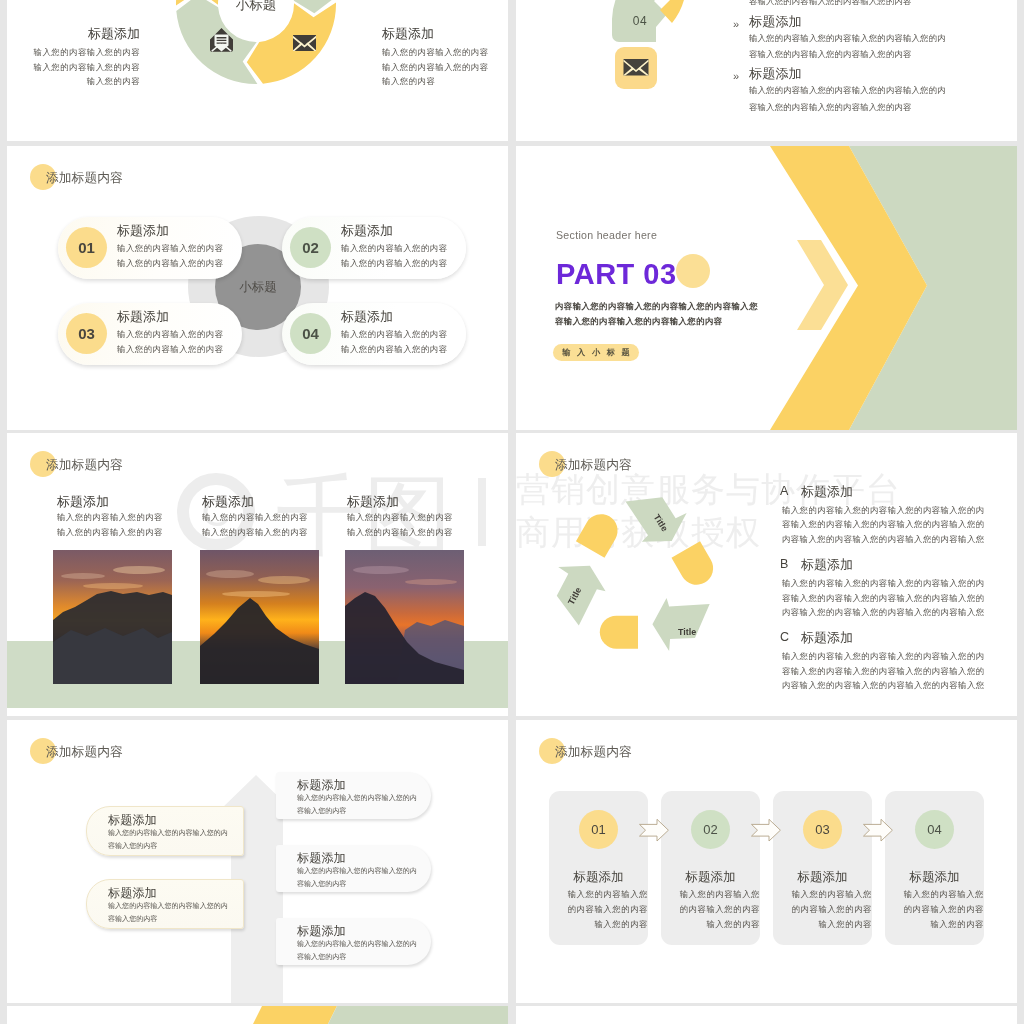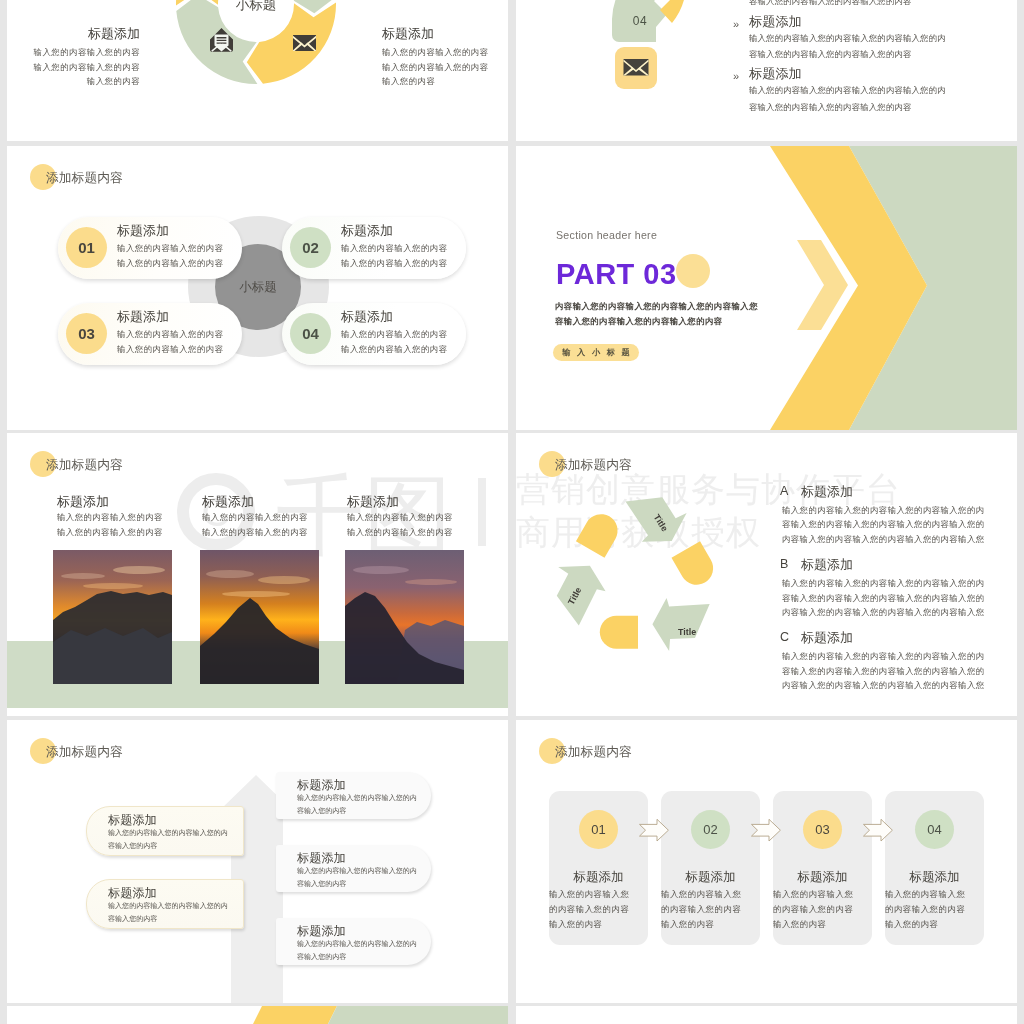--- a/index.html
+++ b/index.html
@@ -93,21 +93,21 @@
   .s7-h{font-size:12.2px;color:#45423c;margin-bottom:-1px;white-space:nowrap;line-height:14px;}
   .s7-p{font-size:7px;letter-spacing:0.05px;color:#55524c;line-height:13.2px;white-space:nowrap;}
 
   
   .s8-card{position:absolute;top:71px;width:99px;height:154px;border-radius:11px;background:#ededed;}
   .s8-circle{position:absolute;left:30px;top:19px;width:39px;height:39px;border-radius:50%;
              display:flex;align-items:center;justify-content:center;font-size:13px;color:#4a473f;}
   .s8-circle.y{background:#fbdc8c;}
   .s8-circle.g{background:#cfe0c4;color:#4c5247;}
   .s8-h{white-space:nowrap;position:absolute;left:0;top:78px;width:99px;text-align:center;font-size:12.6px;color:#45423c;}
-  .s8-p{white-space:nowrap;position:absolute;left:0;top:96px;width:99px;text-align:left;font-size:8.4px;letter-spacing:0.55px;color:#55524c;line-height:14.9px;}
+  .s8-p{white-space:nowrap;position:absolute;left:0;top:96px;width:99px;text-align:right;font-size:8.4px;letter-spacing:0.55px;color:#55524c;line-height:14.9px;}
 </style>
 </head>
 <body>
 
 <div class="page">
 
   <div class="slide c1 r1">
     <svg class="s1-ring" width="501" height="284" viewBox="0 0 501 284">
       <path d="M329.0,145.6A80,80 0 0 1 256.0,226.7L239.8,205.3L252.3,184.9A38,38 0 0 0 287.0,146.3L306.5,160.3Z" fill="#fbd264"></path>
       <path d="M250.4,227.0A80,80 0 0 1 169.3,154.0L190.7,137.8L211.1,150.3A38,38 0 0 0 249.7,185.0L235.7,204.5Z" fill="#ccd9c1"></path>

